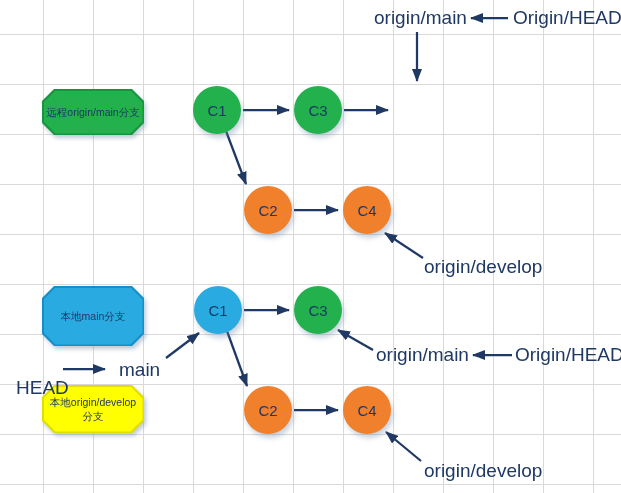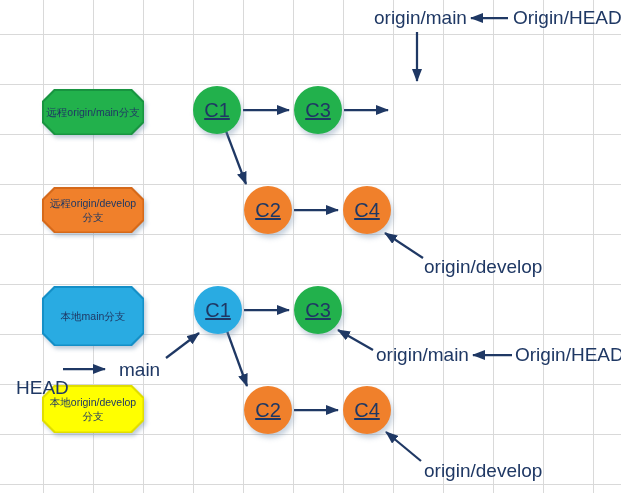--- a/index.html
+++ b/index.html
@@ -17,24 +17,23 @@
     font-family: "Liberation Sans", "DejaVu Sans", sans-serif;
   }
   svg.arrows { position: absolute; left: 0; top: 0; width: 621px; height: 493px; }
 
   
   .node {
     position: absolute;
     width: 48px; height: 48px;
     border-radius: 50%;
     display: flex; align-items: center; justify-content: center;
-    font-size: 20px;
+    font-size: 15px;
     color: #1f3864;
     box-shadow: 2px 4px 5px rgba(110, 140, 170, 0.38);
-    text-decoration: underline;
   }
   .fill-green  { background: #22b14c; }
   .fill-orange { background: #f0802b; }
   .fill-blue   { background: #29abe2; }
 
   
   .badge {
     position: absolute;
     width: 102px; height: 46px;
     filter: drop-shadow(2px 3px 2px rgba(110, 140, 170, 0.45));
@@ -96,24 +95,20 @@
       <line x1="373" y1="350" x2="338" y2="330" marker-end="url(#ah)"></line>
       <line x1="512" y1="355" x2="473" y2="355" marker-end="url(#ah)"></line>
       <line x1="421" y1="461" x2="386" y2="432" marker-end="url(#ah)"></line>
     </g>
   </svg>
 
   <div class="badge" style="left:42px; top:89px;">
     <div class="oct oct-border bd-green"></div>
     <div class="oct oct-fill bg-green">远程origin/main分支</div>
   </div>
-  <div class="badge" style="left:42px; top:187px;">
-    <div class="oct oct-border bd-orange"></div>
-    <div class="oct oct-fill bg-orange">远程origin/develop分支</div>
-  </div>
   <div class="badge" style="left:42px; top:286px; height:60px;">
     <div class="oct oct-border bd-blue"></div>
     <div class="oct oct-fill bg-blue">本地main分支</div>
   </div>
   <div class="badge" style="left:42px; top:385px; height:48px;border-radius:24px;">
     <div class="oct oct-border bd-yellow"></div>
     <div class="oct oct-fill bg-yellow">本地origin/develop分支</div>
   </div>
 
   <div class="node fill-green" style="left:193px; top:86px;">C1</div>

